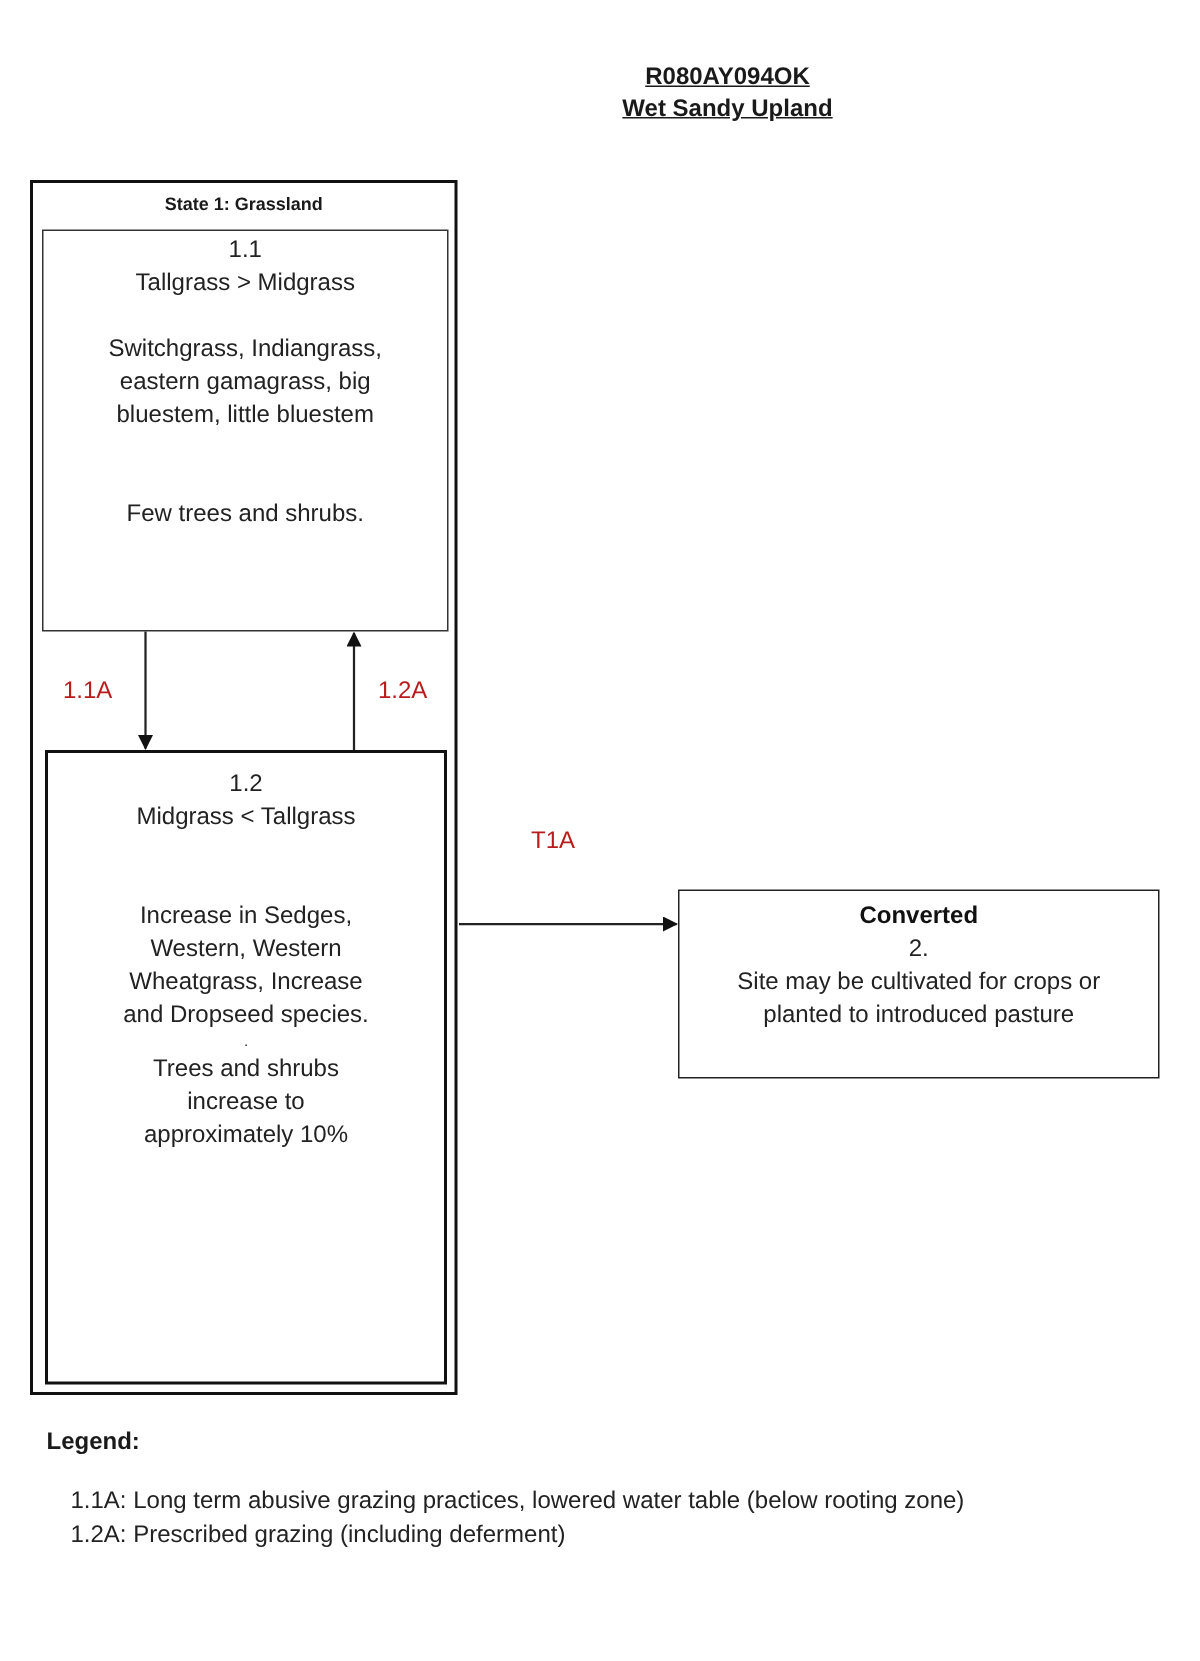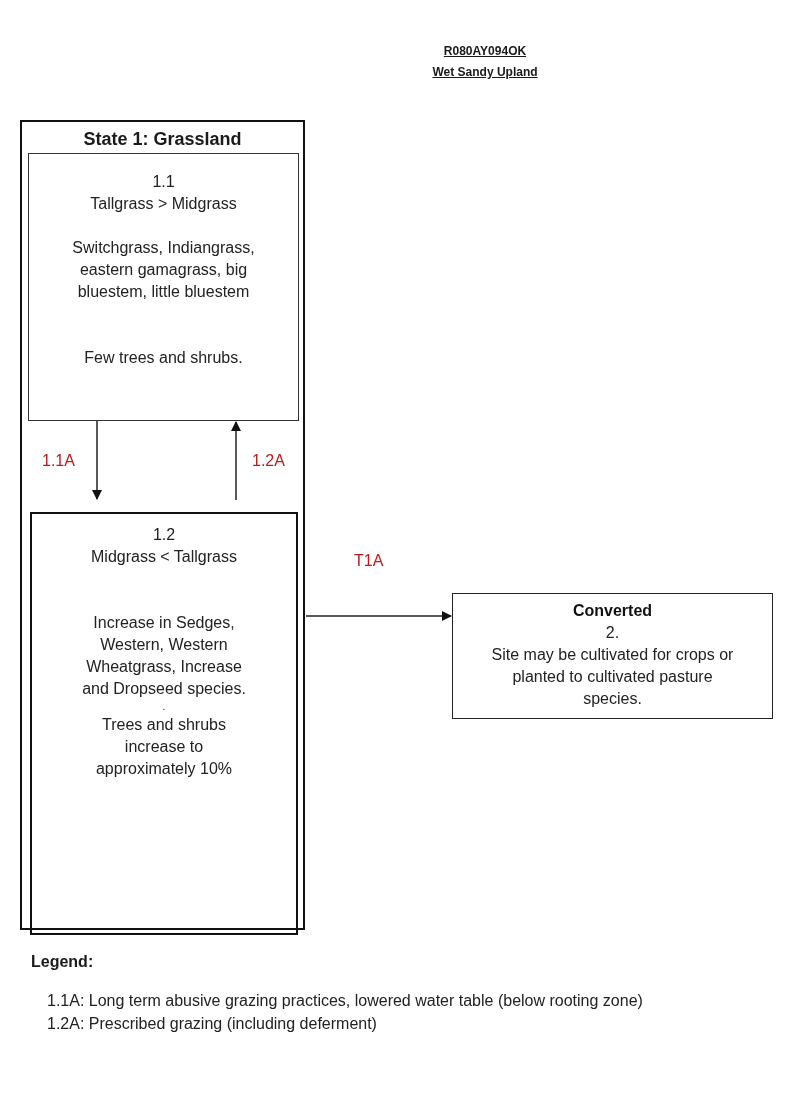--- a/index.html
+++ b/index.html
@@ -1,26 +1,26 @@
 <!DOCTYPE html>
 <html><head>
 <meta charset="utf-8">
 <style>
   html, body { margin: 0; padding: 0; }
   body {
     width: 800px; height: 1107px; position: relative; background: #ffffff;
     font-family: "Liberation Sans", sans-serif; color: #1a1a1a; overflow: hidden;
   }
   .abs { position: absolute; }
-  .title { left: 380px; width: 210px; text-align: center; font-weight: bold; font-size: 12px; text-decoration: underline; line-height: 21px; }
+  .title { left: 380px; width: 210px; text-align: center; font-weight: bold; font-size: 16px; text-decoration: underline; line-height: 21px; }
   .state-box { left: 20px; top: 120px; width: 285px; height: 810px; border: 2px solid #111; box-sizing: border-box; }
-  .state-title { left: 20px; top: 129px; width: 285px; text-align: center; font-weight: bold; font-size: 18px; }
+  .state-title { left: 20px; top: 129px; width: 285px; text-align: center; font-weight: bold; font-size: 12px; }
   .phase-box { border: 1.5px solid #333; box-sizing: border-box; text-align: center; font-size: 16px; line-height: 22px; color: #222; }
-  .p11 { left: 28px; top: 153px; width: 271px; height: 268px; padding-top: 17px; }
-  .p12 { left: 30px; top: 500px; width: 268px; height: 423px; border-width: 2px; border-color: #111; padding-top: 10px; margin-top: 12px; }
+  .p11 { left: 28px; top: 153px; width: 271px; height: 268px; padding-top: 2px; }
+  .p12 { left: 30px; top: 500px; width: 268px; height: 423px; border-width: 2px; border-color: #111; padding-top: 10px; }
   .conv { left: 452px; top: 593px; width: 321px; height: 126px; padding-top: 6px; border-color: #222; }
   .gap { height: 22px; }
   .label { font-size: 16px; color: #b91c1c; }
   .legend-head { left: 12px; top: 953px; font-weight: bold; font-size: 16px; margin-left: 19px; }
   .legend-list { left: 47px; top: 989px; font-size: 16px; line-height: 23px; color: #222; }
   .legend-list div { white-space: nowrap; }
   svg.arrows { position: absolute; left: 0; top: 0; }
 </style>
 </head>
 <body>
@@ -70,21 +70,20 @@
 </svg>
 
 <div class="abs label" style="left:42px;top:452px;">1.1A</div>
 <div class="abs label" style="left:252px;top:452px;">1.2A</div>
 <div class="abs label" style="left:354px;top:552px;">T1A</div>
 
 <div class="abs phase-box conv">
   <div style="font-weight:bold;color:#111;">Converted</div>
   <div>2.</div>
   <div>Site may be cultivated for crops or</div>
-  <div>planted to cultivated pasture</div>
-  <div>species.</div>
+  <div>planted to introduced pasture</div>
 </div>
 
 <div class="abs legend-head">Legend:</div>
 <div class="abs legend-list">
   <div>1.1A:  Long term abusive grazing practices, lowered water table (below rooting zone)</div>
   <div>1.2A:  Prescribed grazing (including deferment)</div>
 </div>
 
 </body></html>

